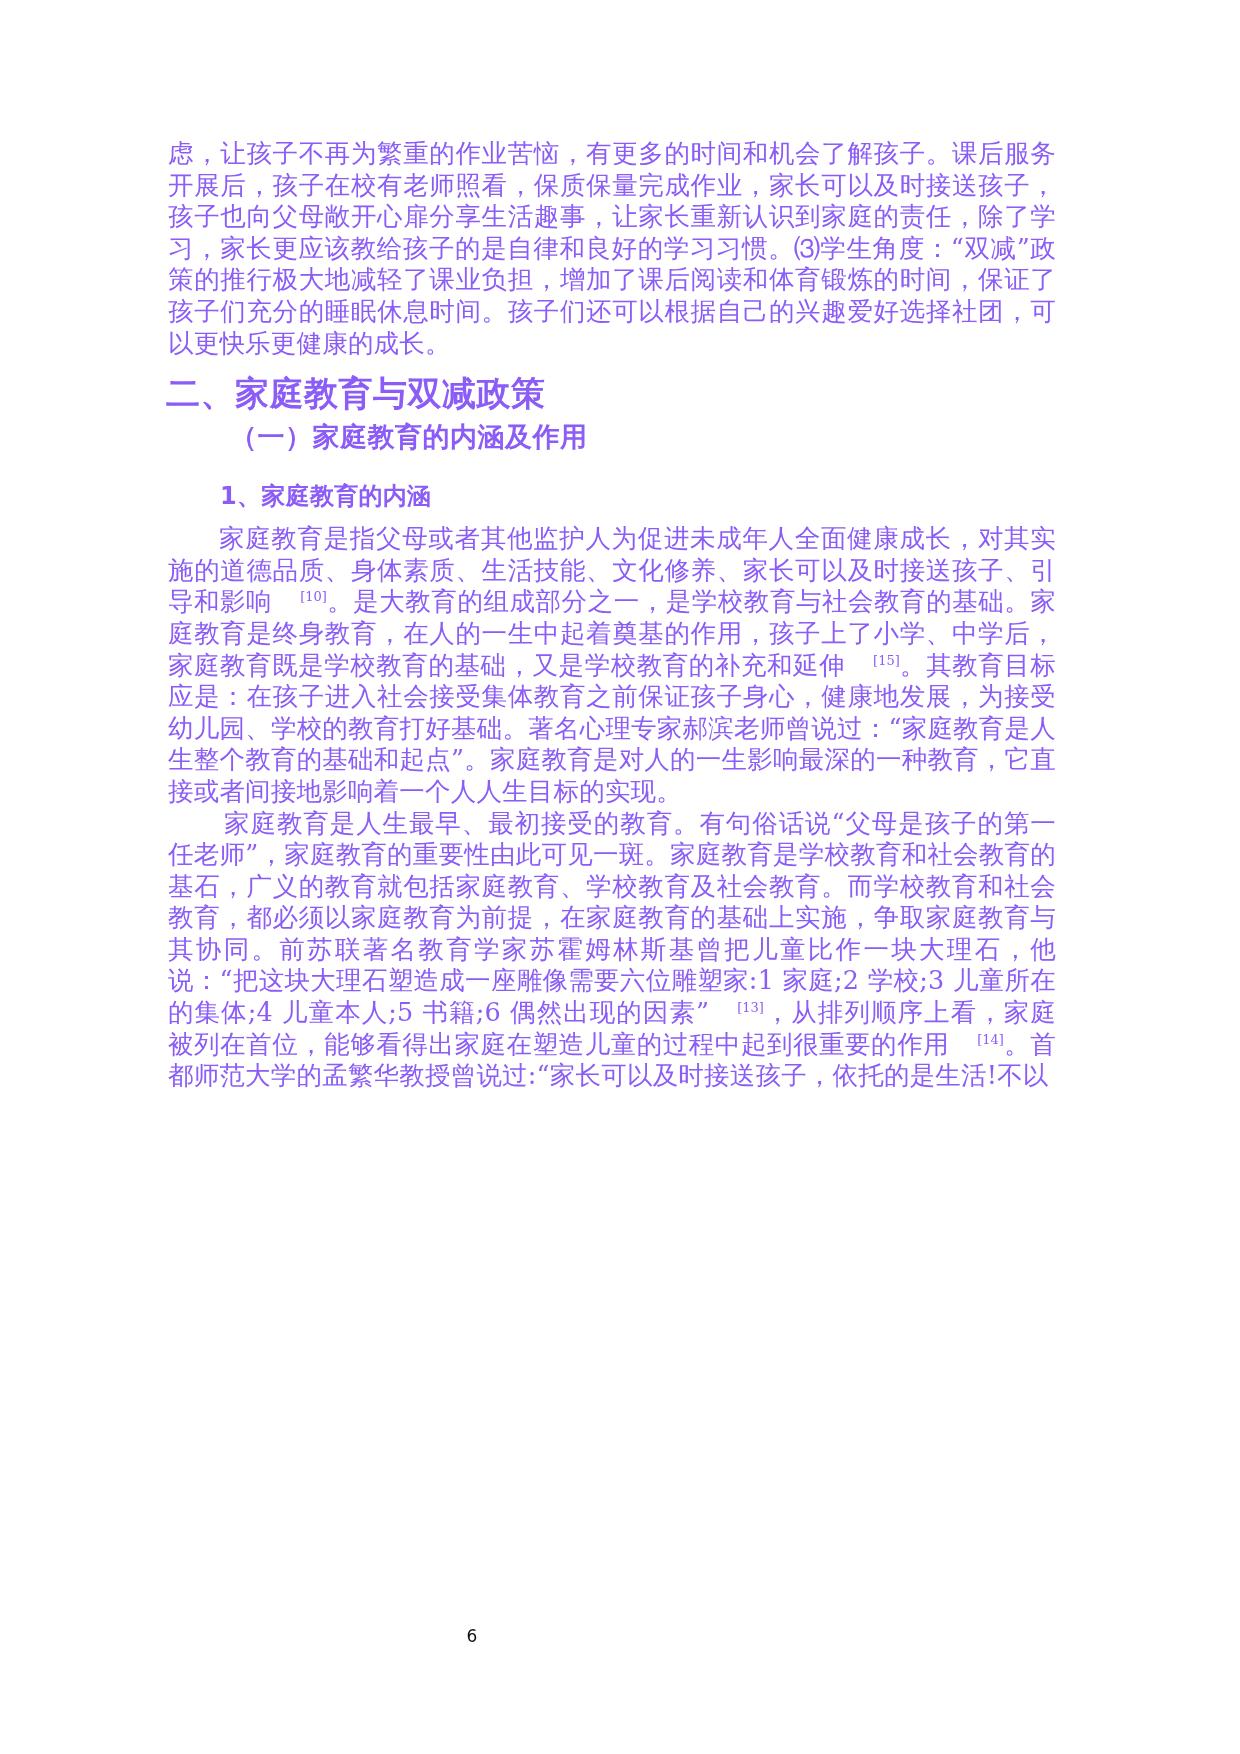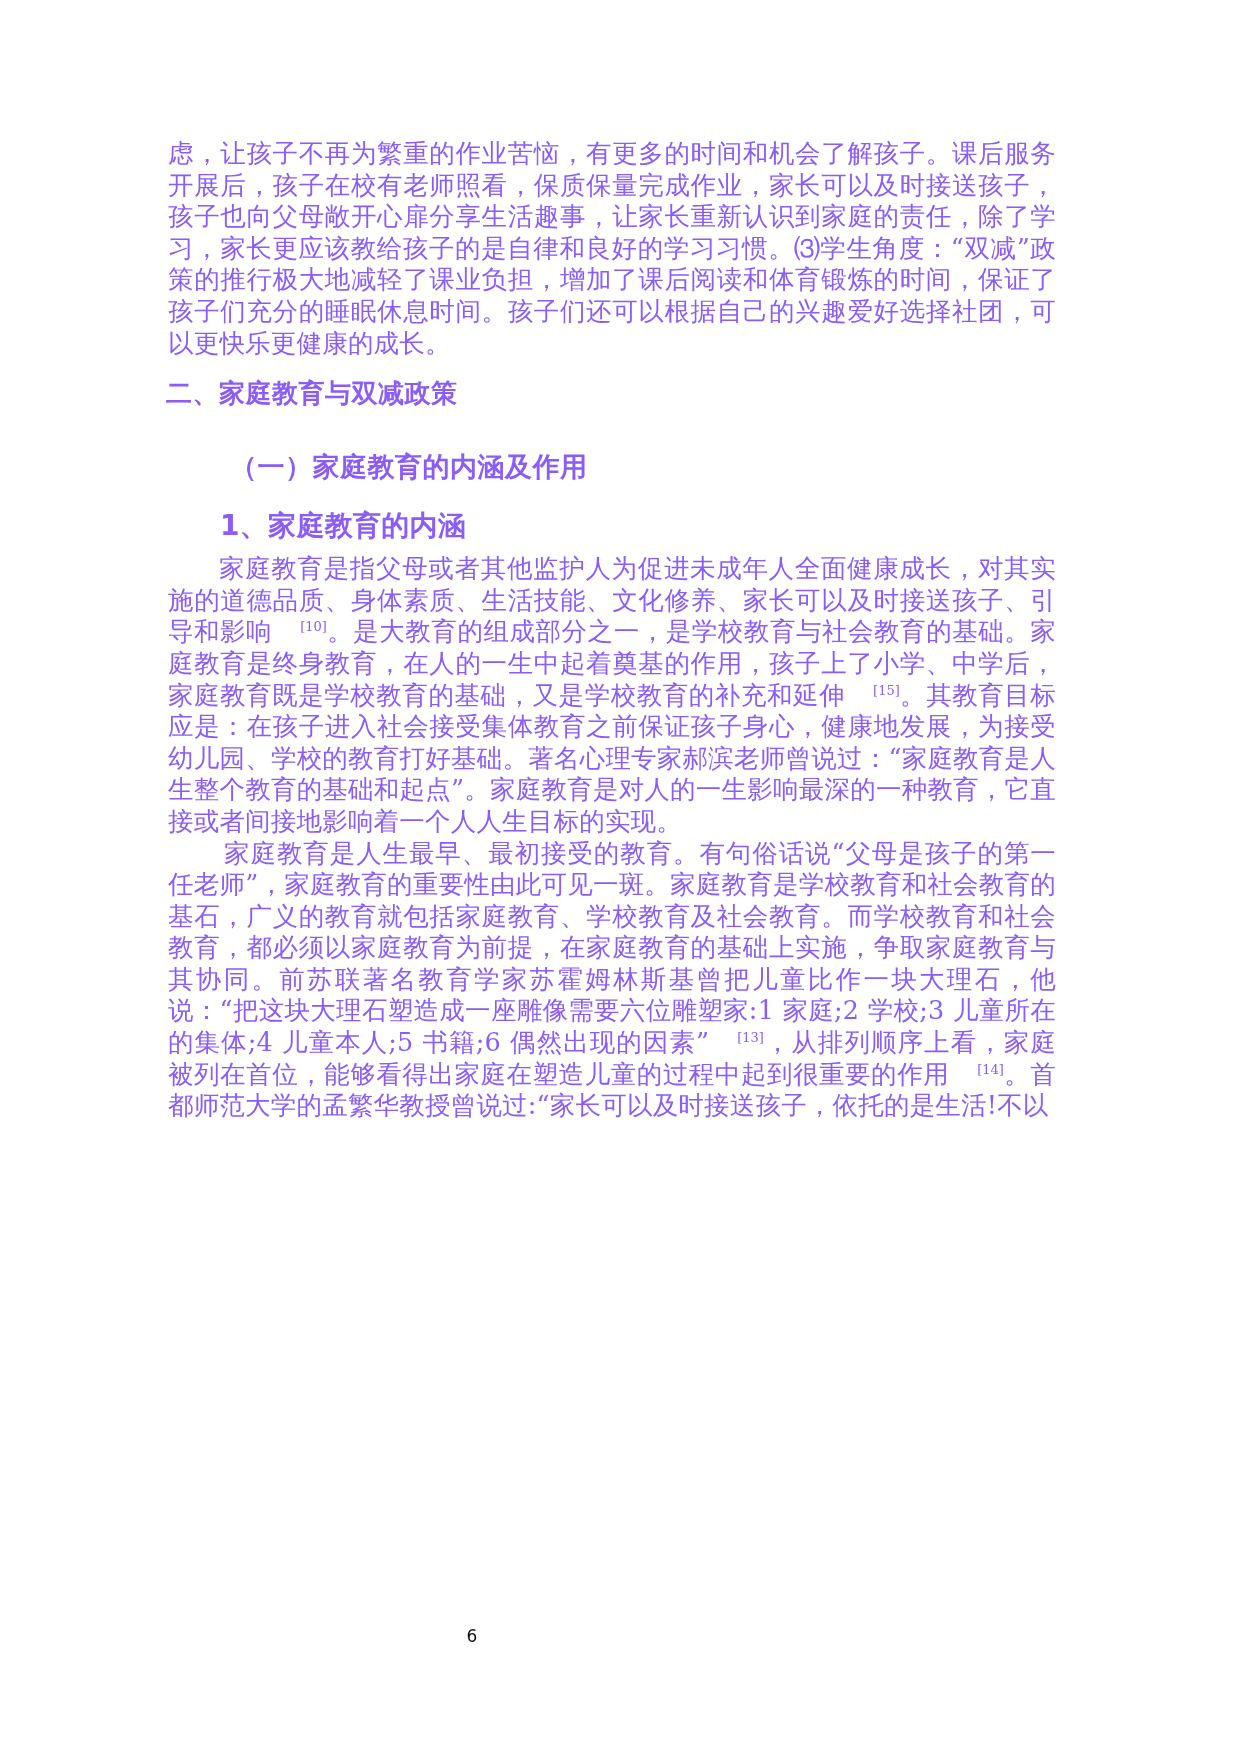--- a/index.html
+++ b/index.html
@@ -11,31 +11,31 @@
   }
   .para {
     font-size: 25.5px; line-height: 31.6px; margin: 0;
     text-align: justify; text-justify: inter-character; letter-spacing: 0.2px;
   }
   .indent { text-indent: 2em; }
   .indent-extra { text-indent: 2.2em; }
   sup { font-size: 13px; vertical-align: 9px; line-height: 0; letter-spacing: 0; margin-left: 28px; }
   .h1 {
     font-family: "DejaVu Sans", "Liberation Sans", sans-serif;
-    font-weight: bold; font-size: 26px; line-height: 40px;
+    font-weight: bold; font-size: 34px; line-height: 40px;
     margin: 14px 0 0 -2px; letter-spacing: 0.5px;
   }
   .h2 {
     font-family: "DejaVu Sans", "Liberation Sans", sans-serif;
     font-weight: bold; font-size: 27px; line-height: 36px;
-    margin: 36px 0 0 62px; letter-spacing: 0.5px;
+    margin: 6px 0 0 62px; letter-spacing: 0.5px;
   }
   .h3 {
     font-family: "DejaVu Sans", "Liberation Sans", sans-serif;
-    font-weight: bold; font-size: 28px; line-height: 34px;
+    font-weight: bold; font-size: 24px; line-height: 34px;
     margin: 24px 0 10px 52px; letter-spacing: 0.3px;
   }
   .page-number {
     position: absolute; left: 462px; top: 1626px; width: 20px; text-align: center;
     font-family: "DejaVu Sans", "Liberation Sans", sans-serif;
     font-size: 17px; color: #111111;
   }
 </style>
 </head>
 <body>

